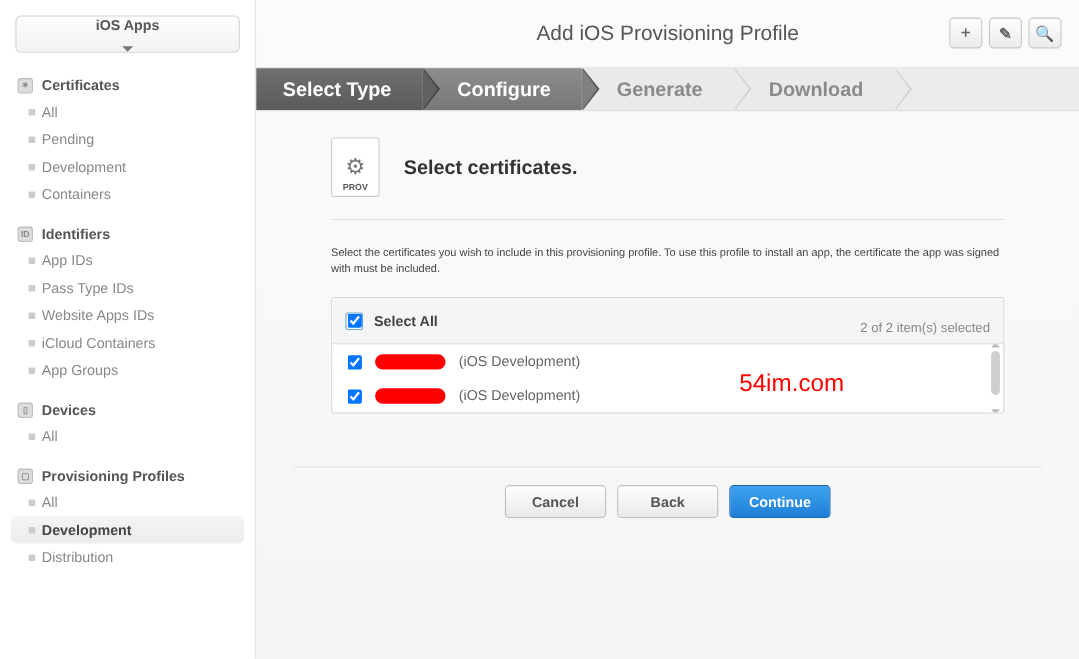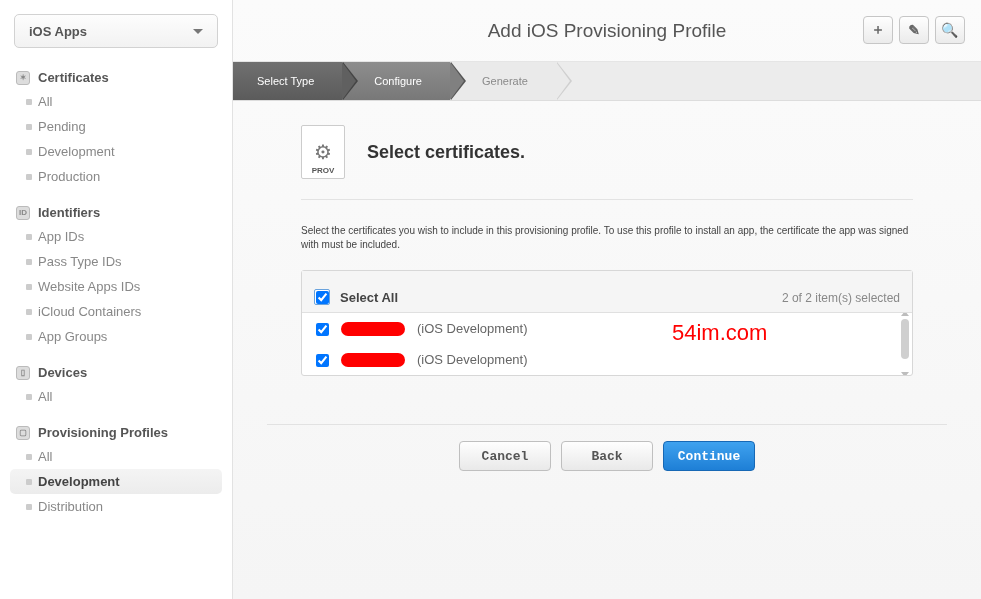--- a/index.html
+++ b/index.html
@@ -25,24 +25,25 @@
 }
 .sidebar-selector {
   margin: 4px 14px 18px;
   height: 34px;
   background: linear-gradient(#fdfdfd, #f2f2f2);
   border: 1px solid #d2d2d2;
   border-radius: 5px;
   display: flex;
   align-items: center;
   justify-content: space-between;
-  padding: 0 14px;
+  padding: 0 30px;
   font-weight: bold;
   color: #555;
   cursor: pointer;
+  flex-direction: column;
 }
 .sidebar-selector .caret {
   width: 0; height: 0;
   border-left: 5px solid transparent;
   border-right: 5px solid transparent;
   border-top: 5px solid #777;
 }
 .side-section { margin: 4px 0 12px; }
 .side-header {
   display: flex; align-items: center;
@@ -103,21 +104,21 @@
 .steps {
   height: 39px;
   display: flex;
   background: #ececec;
   border-bottom: 1px solid #ddd;
 }
 .step {
   position: relative;
   padding: 0 28px 0 32px;
   display: flex; align-items: center;
-  color: #8a8a8a; font-weight: normal; font-size: 11px;
+  color: #8a8a8a; font-weight: bold; font-size: 18px;
   background: #eaeaea;
   border-right: 0;
 }
 .step::after {
   content: ""; position:absolute; right:-14px; top:0;
   border-top: 19.5px solid transparent;
   border-bottom: 19.5px solid transparent;
   border-left: 14px solid #eaeaea;
   z-index: 2;
 }
@@ -167,21 +168,21 @@
 .listbox {
   margin: 0 34px;
   border: 1px solid #d7d7d7;
   border-radius: 3px;
   background:#fff;
 }
 .listhead {
   background: #f5f5f5;
   border-bottom: 1px solid #e0e0e0;
   padding: 7px 12px;
-  display:flex; align-items:flex-end; justify-content:space-between;
+  display:flex; align-items:center; justify-content:space-between;
   font-size:13px; color:#444;
 }
 .listhead .left { display:flex; align-items:center; gap:10px; font-weight:bold; }
 .listhead .count { color:#888; font-size:12px;margin-top:13px; }
 .listbody { position:relative; max-height:78px; overflow:hidden; }
 .listrow {
   display:flex; align-items:flex-end; gap:12px;
   padding: 8px 14px; font-size:13px; color:#666;
 }
 .redact {
@@ -193,36 +194,36 @@
 .scrollbar::before {
   content:""; position:absolute; top:6px; right:0; width:8px; height:40px;
   background:#cfcfcf; border-radius:4px;
 }
 .scrollbar .tri-up, .scrollbar .tri-down { position:absolute; right:0; width:0;height:0;
   border-left:4px solid transparent; border-right:4px solid transparent; }
 .scrollbar .tri-up { top:-2px; border-bottom:5px solid #bdbdbd; }
 .scrollbar .tri-down { bottom:-2px; border-top:5px solid #bdbdbd; }
 
 .watermark {
-  position:absolute; left:370px; top:7px;
+  position:absolute; left:370px; top:22px;
   color:#f00; font-size:22px; font-weight:400; pointer-events:none;
 }
 
 
 .footer {
   margin-top: 48px;
   border-top: 1px solid #e2e2e2;
   padding: 16px 0;
   display:flex; justify-content:center; gap:10px;
 }
 .btn {
   min-width: 92px; height: 30px;
   border: 1px solid #bfbfbf; border-radius:4px;
   background: linear-gradient(#fefefe,#e9e9e9);
-  color:#555; font-weight:bold; font-size:13px; cursor:pointer;font-family:Liberation Mono, monospace;
+  color:#555; font-weight:bold; font-size:13px; cursor:pointer;
 }
 .btn.primary {
   background: linear-gradient(#3fa2ef,#1e7fd6);
   border-color:#1768b5; color:#fff;
 }
 input[type=checkbox]{ width:13px; height:13px; }
 .chk-wrap {
   width:16px;height:16px;border:1px solid #6aa3dd;border-radius:2px;
   display:inline-flex;align-items:center;justify-content:center;background:#fff;
 }
@@ -244,21 +245,21 @@
     <div class="side-item">
         <span>All</span>
       </div>
     <div class="side-item">
         <span>Pending</span>
       </div>
     <div class="side-item">
         <span>Development</span>
       </div>
     <div class="side-item">
-        <span>Production</span>
+        <span>Containers</span>
       </div>
   </div>
 
   <div class="side-section">
     <div class="side-header">
       <span class="hicon">ID</span>
       <span>Identifiers</span>
     </div>
     <div class="side-item">
         <span>App IDs</span>
@@ -323,20 +324,23 @@
 
   <div class="steps">
     <div class="step done">
         <span>Select Type</span>
       </div>
     <div class="step active">
         <span>Configure</span>
       </div>
     <div class="step">
         <span>Generate</span>
+      </div>
+    <div class="step">
+        <span>Download</span>
       </div>
   </div>
 
   <div class="content">
     <div class="sec-header">
       <div class="prov-icon">
         <span class="gear">⚙</span>
         <span class="label">PROV</span>
       </div>
       <h2>Select certificates.</h2>

